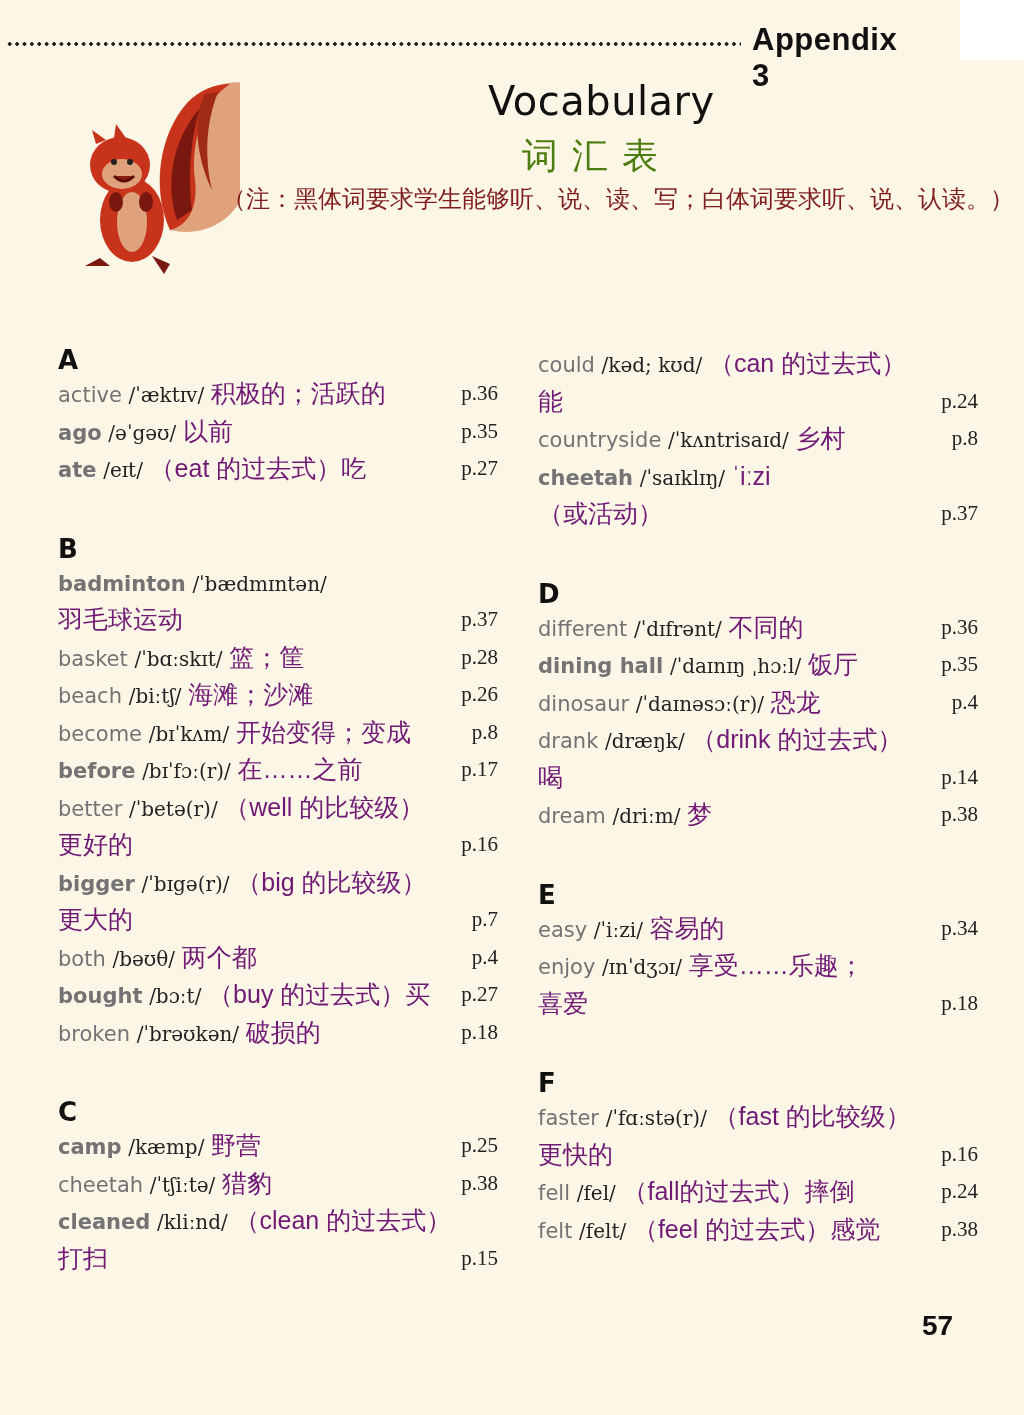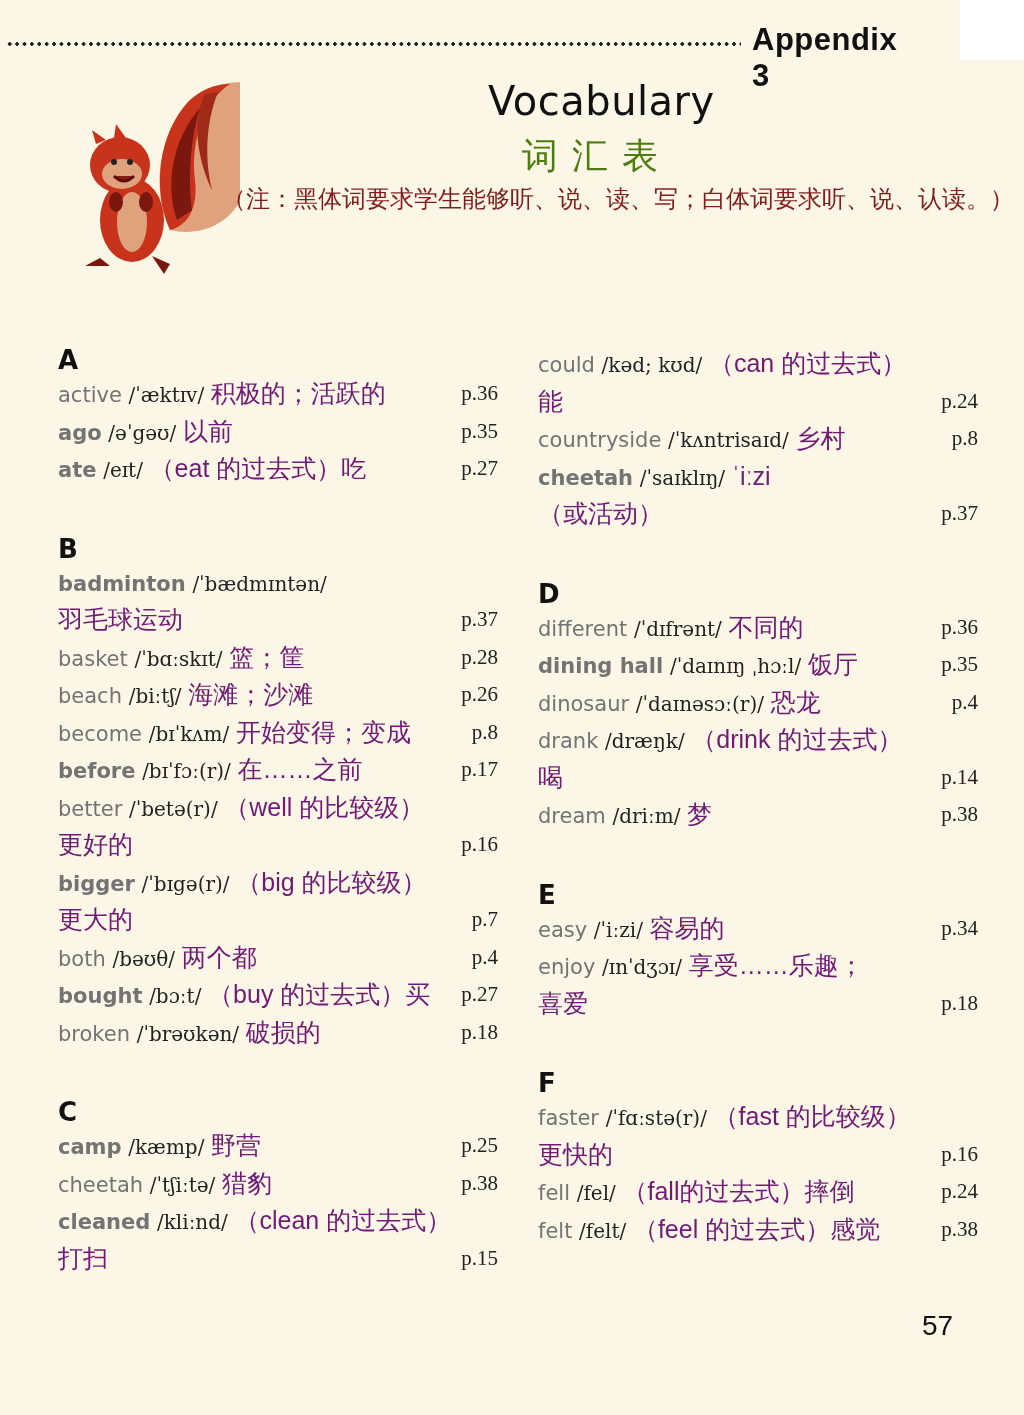--- a/index.html
+++ b/index.html
@@ -46,21 +46,21 @@
   }
   .row .word { font-family:"DejaVu Sans", sans-serif; color:#737373; }
   .row .word.bold { font-weight:bold;text-align:right; }
   .row .ipa { font-family:"DejaVu Serif", serif; font-size:20px; color:#222; }
   .row .zh { font-family:Liberation Sans, sans-serif; font-size:25px; color:#701a75; }
   .row .page {
     position:absolute; right:0; top:0; font-family:"Liberation Serif", serif; font-size:21px; color:#222;
   }
   .page-num {
     position:absolute; left:922px; top:1310px; font-family:"Liberation Sans", sans-serif;
-    font-weight:normal; font-size:28px; color:#111;
+    font-weight:bold; font-size:28px; color:#111;
   }
 </style>
 </head>
 <body>
 
 <div class="white-corner"></div>
 
 <div class="header">
   <div class="dots"></div>
   <div class="appendix">Appendix 3</div>

